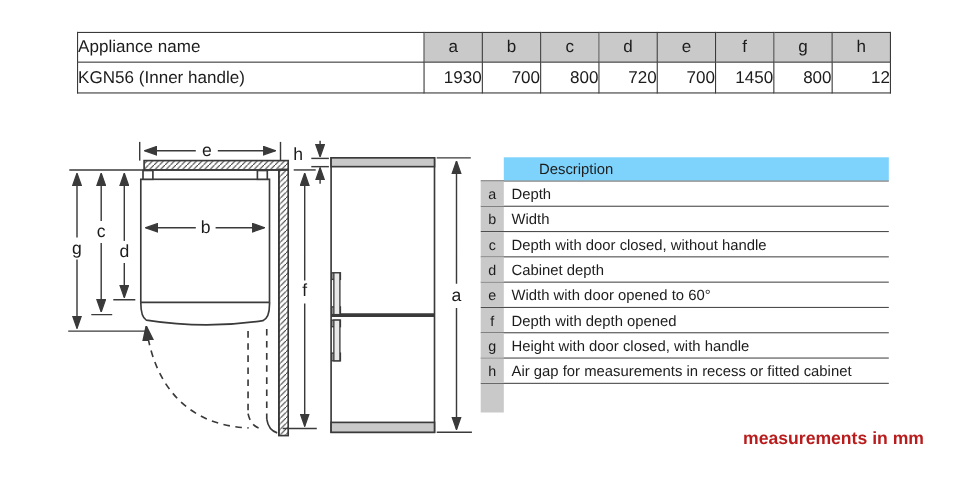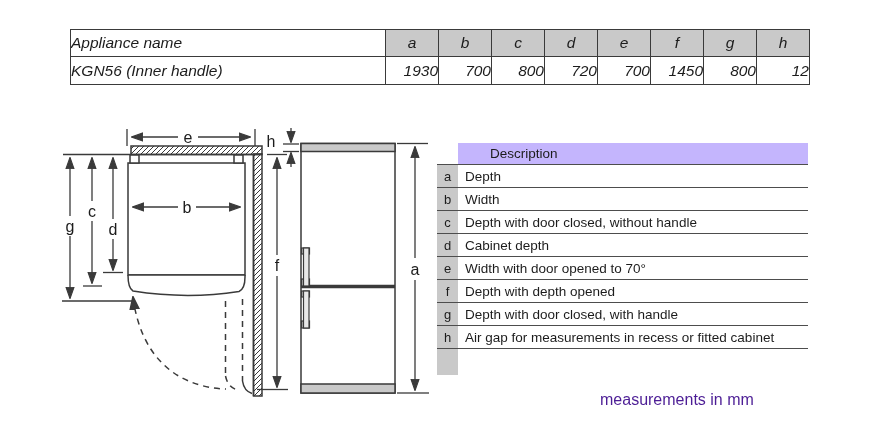--- a/index.html
+++ b/index.html
@@ -6,21 +6,21 @@
   .screen {
     position:relative; width:872px; height:435px; overflow:hidden;
     background:#ffffff; color:#1c1c1c;
     font-family:"Liberation Sans", sans-serif;
   }
 
   
   table.spec {
     position:absolute; left:70px; top:29px; width:740px;
     border-collapse:collapse; table-layout:fixed;
-    font-size:15.5px; color:#1c1c1c;font-style:italic;
+    font-size:15.5px; color:#1c1c1c;
   }
   table.spec th, table.spec td {
     border:1.5px solid #3a3a3a; padding:0; overflow:hidden; white-space:nowrap;
   }
   table.spec col.namecol { width:315px; }
   table.spec tr.hdr { height:27px; }
   table.spec tr.row { height:28px;padding-left:28px; }
   th.letter { background:#c9c9c9; font-weight:normal; text-align:center; }
   th.appname, td.appname { text-align:left; padding-left:10px; font-weight:normal; }
   td.num { text-align:right; }
@@ -29,36 +29,36 @@
   .legend { position:absolute; left:437px; top:143px; width:371px; font-size:13.5px; }
   .legend-row { display:flex; align-items:stretch; height:22px; border-bottom:1px solid #4d4d4d; }
   .legend-row.hdr { height:21px; }
   .legend-row:last-of-type { border-bottom:none; }
   .lkey {
     flex:0 0 21px; background:#c9c9c9; display:flex; align-items:center;
     justify-content:center; font-size:13px;
   }
   .lkey.blank { background:transparent; }
   .ldesc { flex:1 1 auto; display:flex; align-items:center; padding-left:7px; }
-  .ldesc.hdrcell { background:#c4b5fd;padding-left:32px; }
+  .ldesc.hdrcell { background:#7dd3fc;padding-left:32px; }
   .legend-ext { width:21px; height:26px; background:#c9c9c9; }
 
   
   svg.diagram { position:absolute; left:0; top:0; }
   svg.diagram line, svg.diagram path, svg.diagram rect { stroke:#3a3a3a; }
   svg.diagram text {
     font-family:"Liberation Sans", sans-serif; font-size:16px; fill:#1c1c1c;
     text-anchor:middle; dominant-baseline:central; stroke:none;
   }
   .dash { stroke-dasharray:6 5; stroke:#555; }
 
   
   .footnote {
     position:absolute; left:600px; top:391px; width:240px;
-    text-align:left; font-size:16px; color:#4c1d95;
+    text-align:right; font-size:16px; color:#b91c1c;font-weight:bold;
   }
 </style>
 </head>
 <body>
 
 <div class="screen">
 
   <table class="spec">
     <colgroup>
       <col class="namecol">
@@ -229,29 +229,29 @@
     <div class="legend-row">
       <div class="lkey">c</div>
       <div class="ldesc">Depth with door closed, without handle</div>
     </div>
     <div class="legend-row">
       <div class="lkey">d</div>
       <div class="ldesc">Cabinet depth</div>
     </div>
     <div class="legend-row">
       <div class="lkey">e</div>
-      <div class="ldesc">Width with door opened to 70°</div>
+      <div class="ldesc">Width with door opened to 60°</div>
     </div>
     <div class="legend-row">
       <div class="lkey">f</div>
       <div class="ldesc">Depth with depth opened</div>
     </div>
     <div class="legend-row">
       <div class="lkey">g</div>
-      <div class="ldesc">Depth with door closed, with handle</div>
+      <div class="ldesc">Height with door closed, with handle</div>
     </div>
     <div class="legend-row">
       <div class="lkey">h</div>
       <div class="ldesc">Air gap for measurements in recess or fitted cabinet</div>
     </div>
     <div class="legend-ext"></div>
   </div>
 
   <div class="footnote">measurements in mm</div>
 

